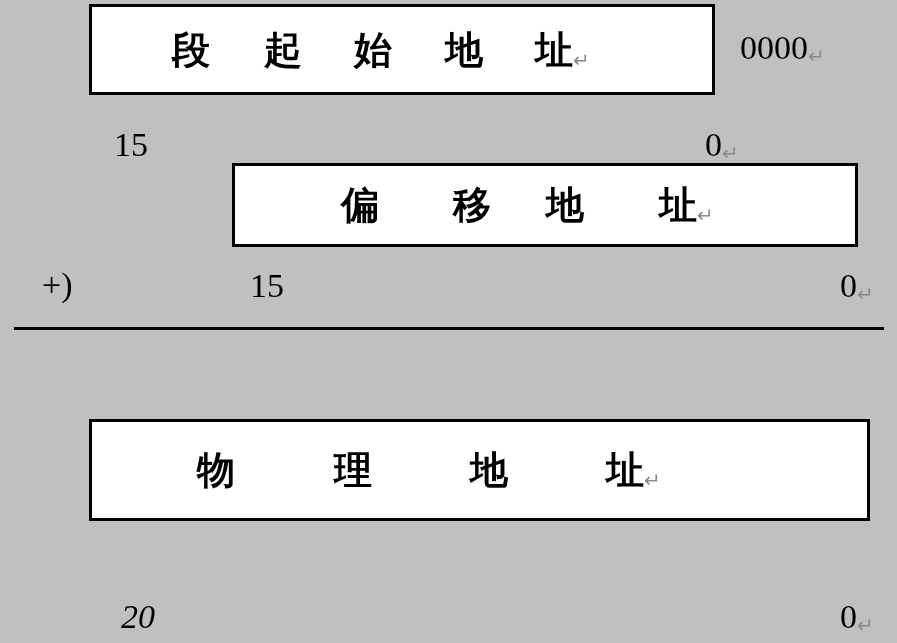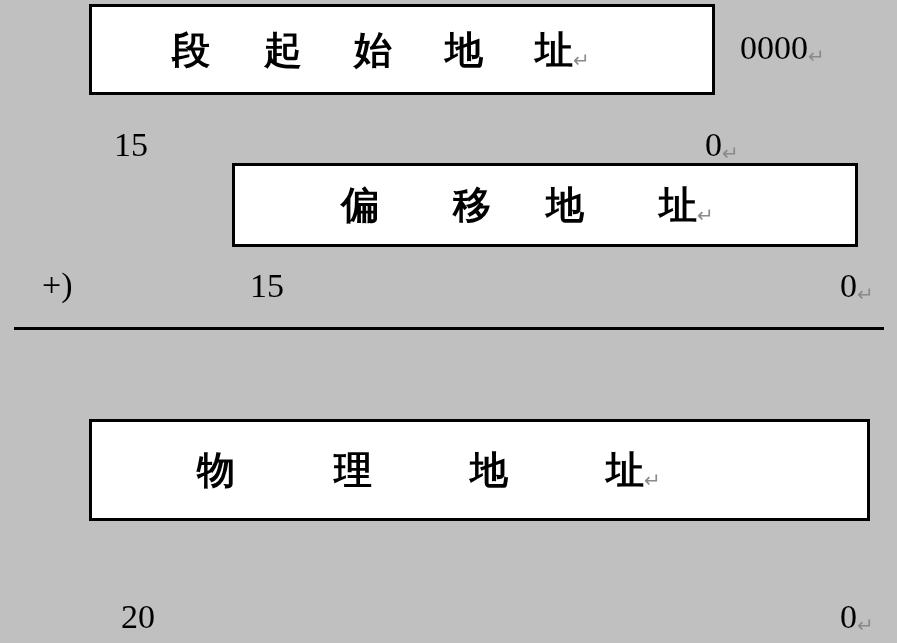--- a/index.html
+++ b/index.html
@@ -81,14 +81,14 @@
 
 <div class="rule"></div>
 
 <div class="box" style="left:89px; top:419px; width:781px; height:102px;">
   <span class="cjk" style="left:105px;">物</span>
   <span class="cjk" style="left:242px;">理</span>
   <span class="cjk" style="left:378px;">地</span>
   <span class="cjk" style="left:514px;"><span>址</span><span class="ret">↵</span></span>
 </div>
 
-<span class="num" style="left:121px; top:600px;">20</span>
+<span class="num" style="left:121px; top:600px;font-style:italic;">20</span>
 <span class="num" style="left:840px; top:600px;"><span>0</span><span class="ret">↵</span></span>
 
 </body></html>

